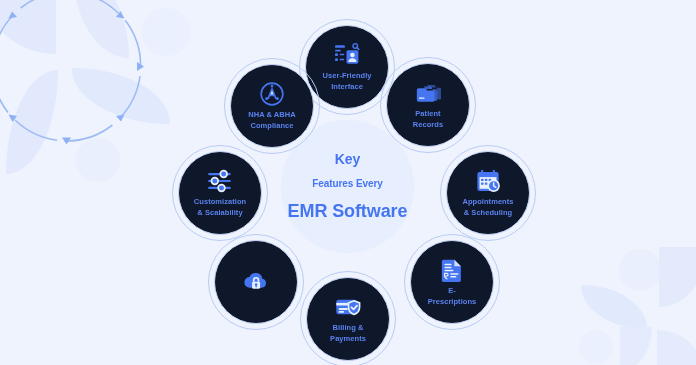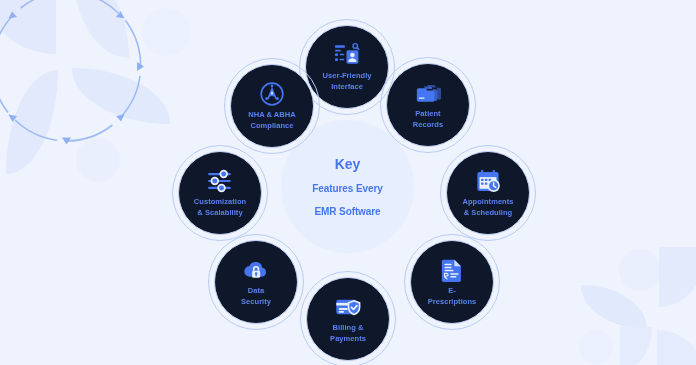--- a/index.html
+++ b/index.html
@@ -68,21 +68,21 @@
     gap: 11px;
     color: #4575f0;
     font-weight: bold;
     font-size: 13.5px;
     letter-spacing: -0.1px;
     line-height: 1.15;
     text-align: center;
   }
   #hub-text .l1 { font-size: 14px; }
   #hub-text .l2 { font-size: 10px; }
-  #hub-text .l3 { font-size: 10px; }
+  #hub-text .l3 { font-size: 18px; }
 
   
   .node {
     position: absolute;
     width: 96px;
     height: 96px;
   }
   .node-outer {
     position: absolute;
     inset: 0;
@@ -284,24 +284,20 @@
   <div class="node" style="left:208px; top:234px;">
     <div class="node-outer"></div>
     <div class="node-inner">
       <svg class="node-icon" viewBox="0 0 24 24" fill="#4575f0">
         <path d="M6.4 18.2a4.9 4.9 0 0 1-0.5-9.8 6.3 6.3 0 0 1 12 1.5 4.2 4.2 0 0 1-0.6 8.3z"></path>
         <rect x="8.4" y="12.6" width="7.4" height="6.6" rx="1.3" fill="#e8effd"></rect>
         <path d="M9.9 12.8v-1.6a2.2 2.2 0 0 1 4.4 0v1.6" fill="none" stroke="#e8effd" stroke-width="1.6"></path>
         <circle cx="12.1" cy="15.3" r="1.25" fill="#4575f0"></circle>
         <rect x="11.5" y="15.6" width="1.25" height="2.4" rx="0.6" fill="#4575f0"></rect>
       </svg>
-      <div class="node-label">
-        <div>Data</div>
-        <div>Security</div>
-      </div>
     </div>
   </div>
 
   <div class="node" style="left:172px; top:145px;">
     <div class="node-outer"></div>
     <div class="node-inner">
       <svg class="node-icon" viewBox="0 0 24 24" stroke="#4575f0" fill="#4575f0">
         <line x1="2" y1="5.6" x2="21" y2="5.6" stroke-width="2" stroke-linecap="round"></line>
         <line x1="2" y1="12" x2="21" y2="12" stroke-width="2" stroke-linecap="round"></line>
         <line x1="2" y1="18.4" x2="21" y2="18.4" stroke-width="2" stroke-linecap="round"></line>

